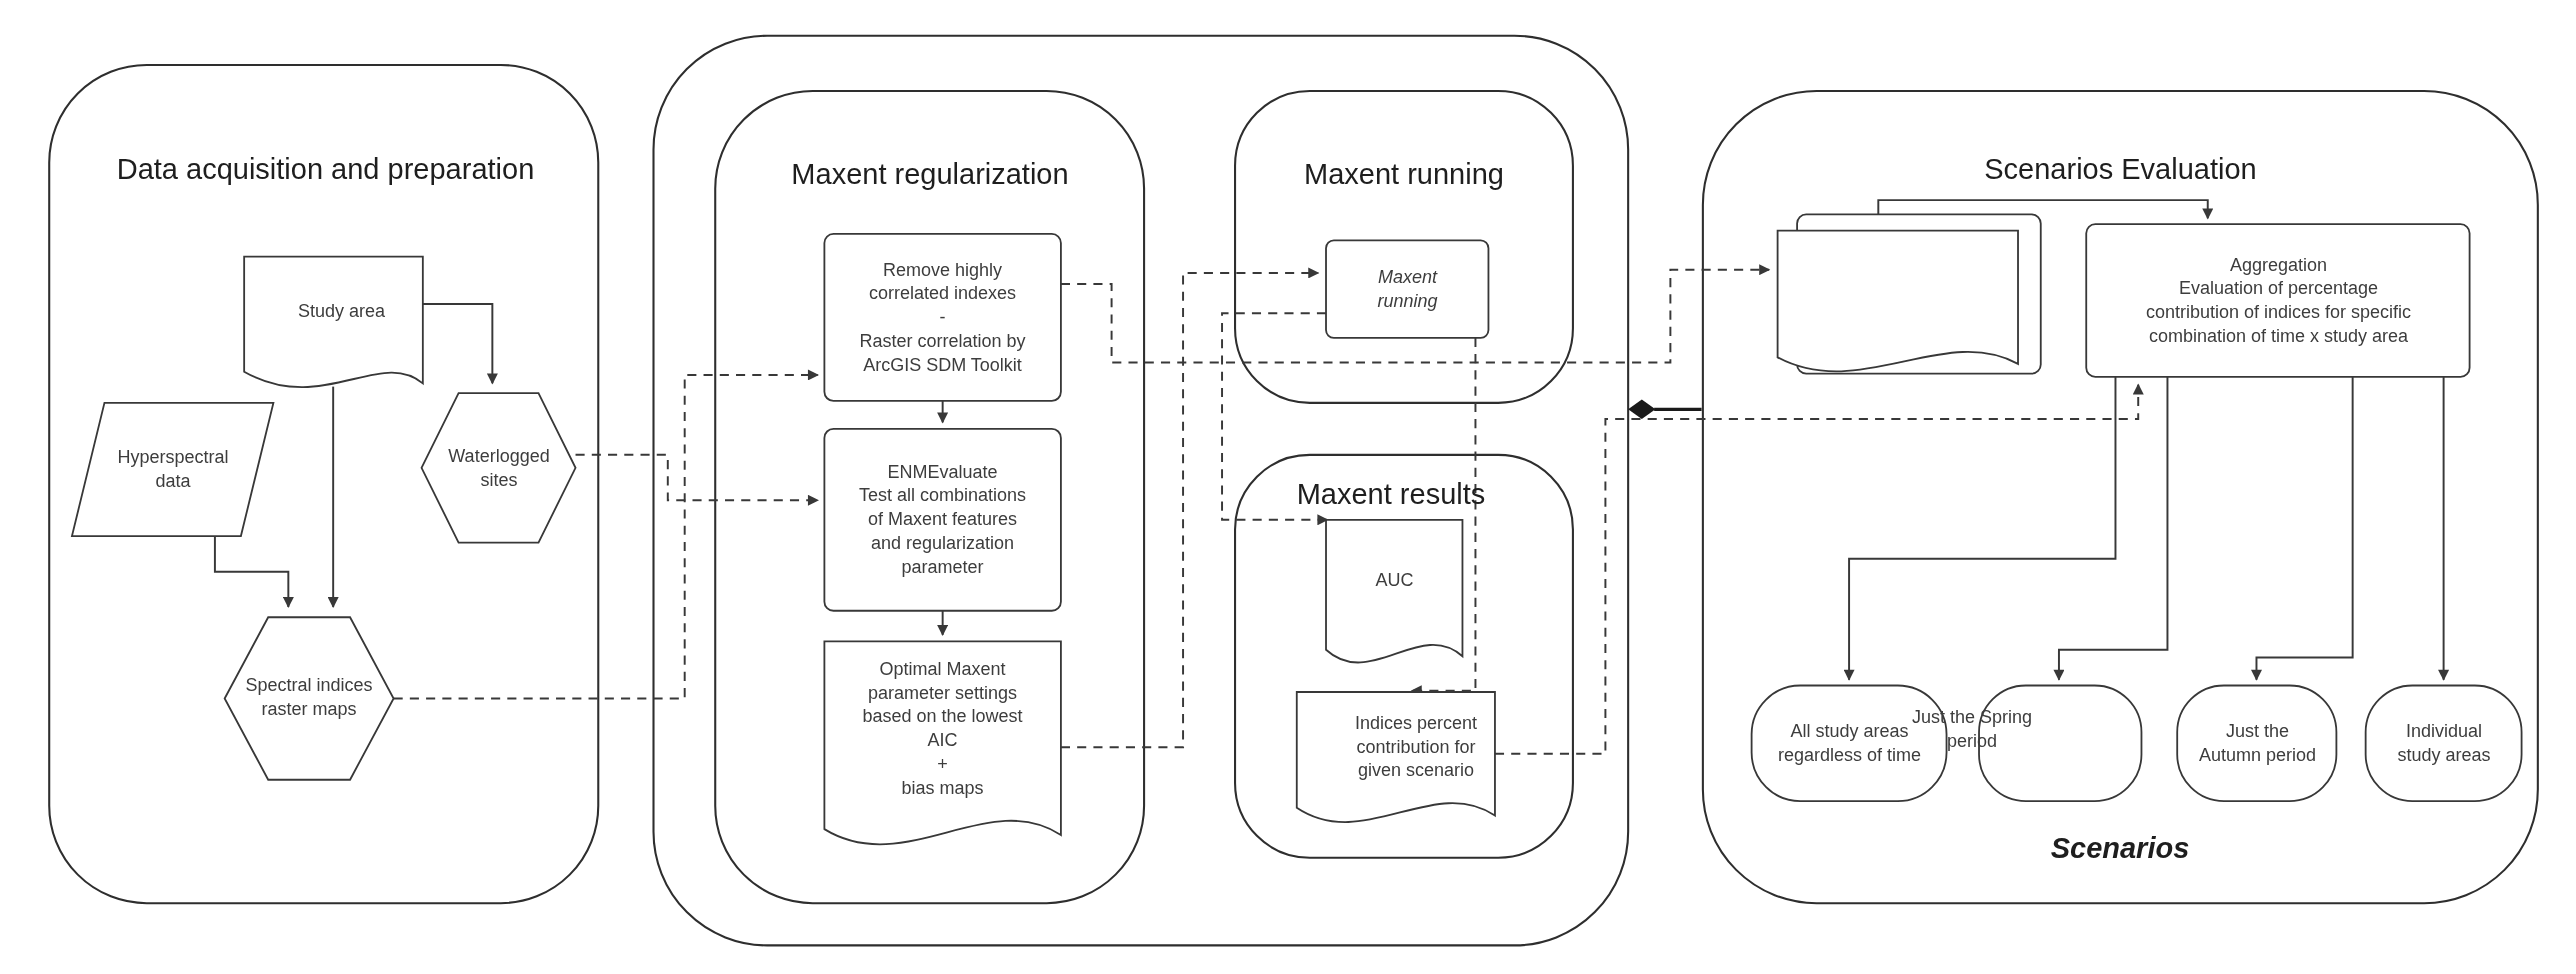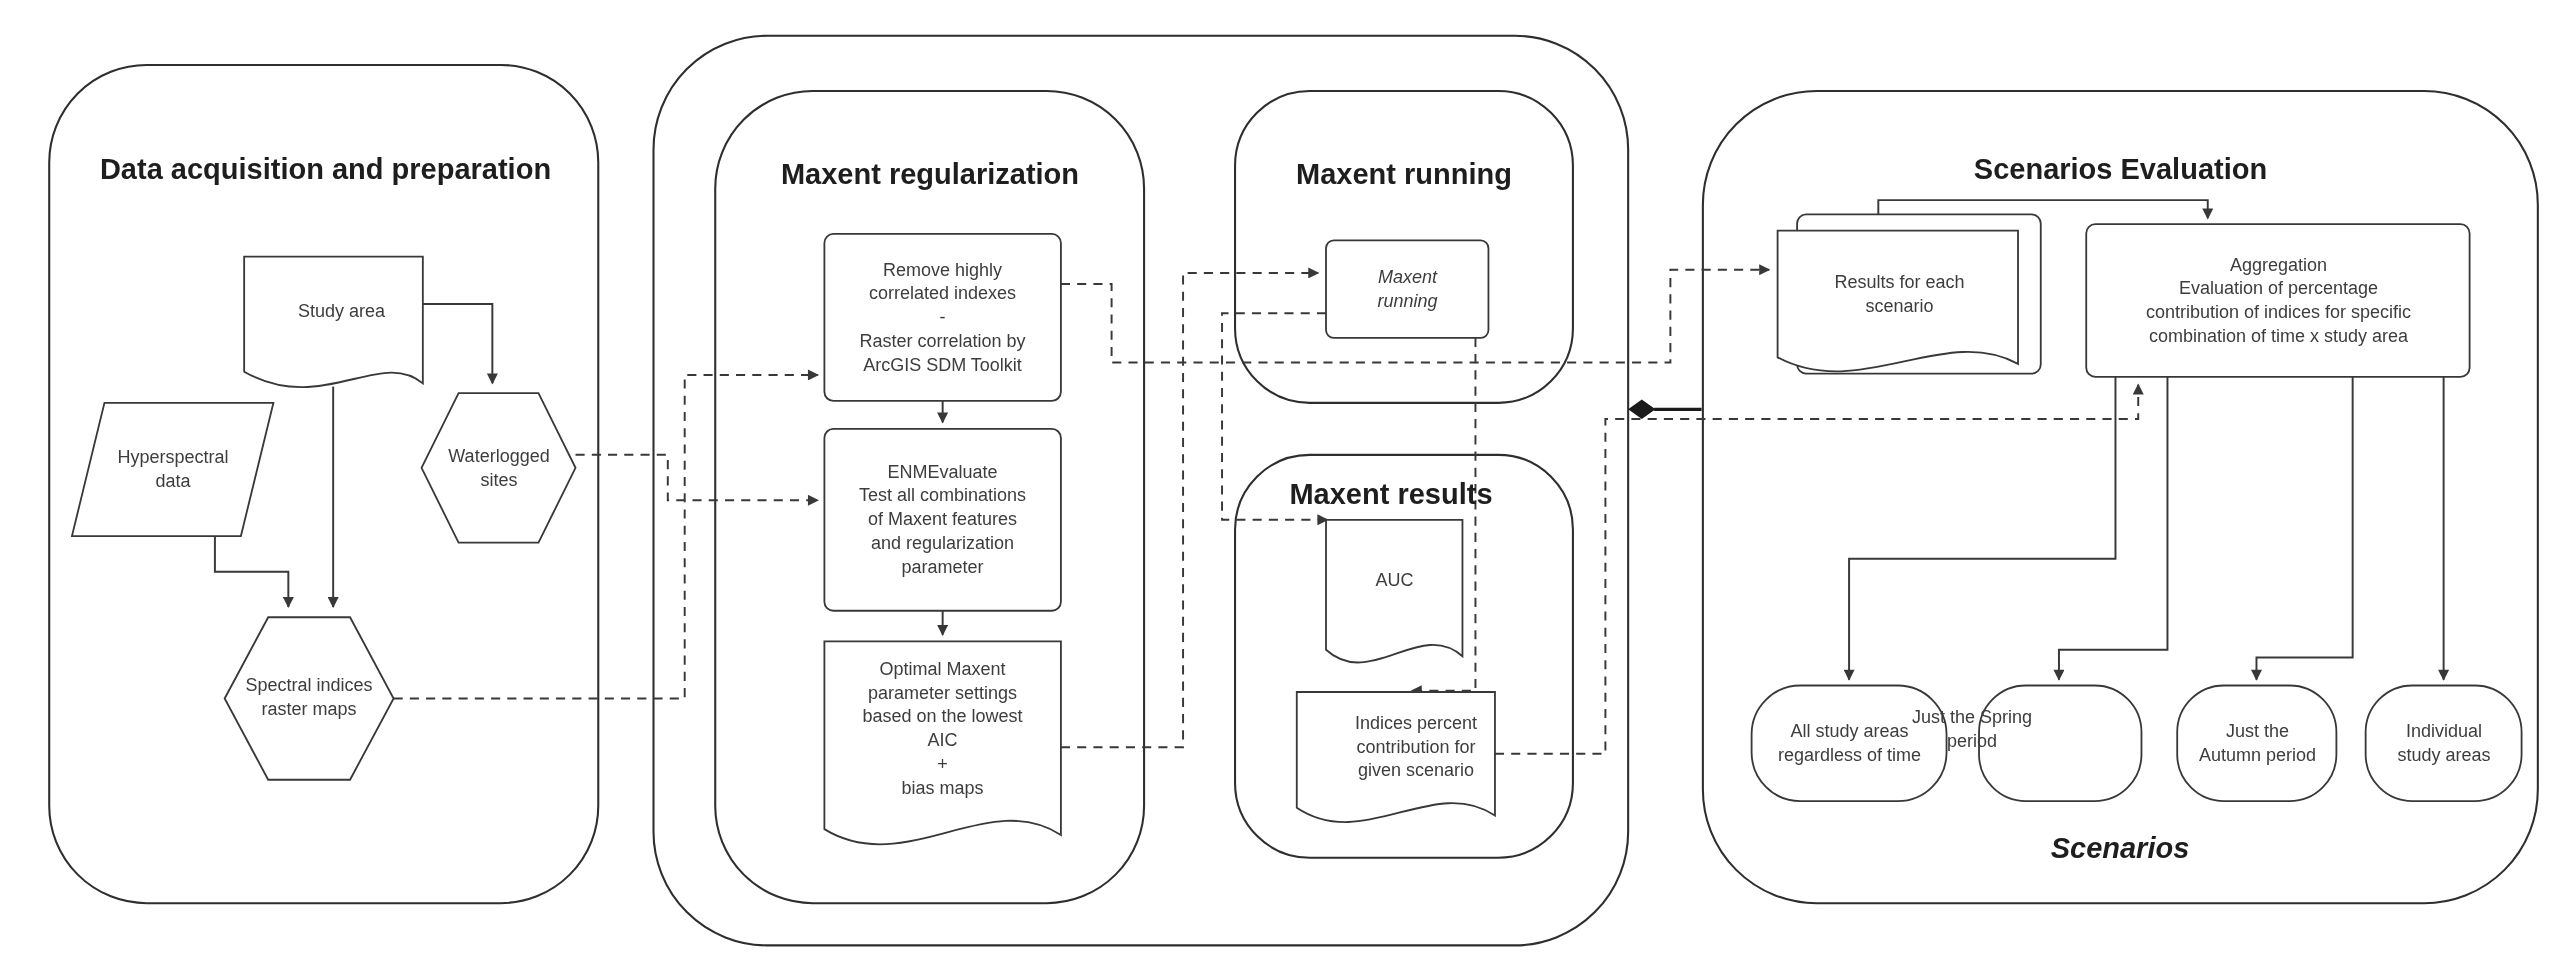--- a/index.html
+++ b/index.html
@@ -15,21 +15,21 @@
     position:absolute;
     display:flex;align-items:center;justify-content:center;
     text-align:center;
     white-space:pre-line;
     font-size:18px;line-height:1.32;color:#3d3d3d;
   }
   .title{
     position:absolute;
     display:flex;align-items:center;justify-content:center;
     text-align:center;
-    font-size:29px;font-weight:700;color:#1e1e1e;
+    font-size:29px;font-weight:400;color:#1e1e1e;
   }
   .footer-label{
     font-style:italic;font-weight:700;font-size:29px;color:#1e1e1e;
   }
   .shape{fill:#ffffff;stroke:#383838;stroke-width:2.8px;}
   .panel{fill:none;stroke:#2e2e2e;stroke-width:3.2px;}
   .edge{fill:none;stroke:#383838;stroke-width:3px;}
   .edge.dashed{stroke-dasharray:14 11;}
   .edge.thick{stroke-width:5px;stroke:#1a1a1a;}
 </style>
@@ -126,22 +126,20 @@
 based on the lowest
 AIC
 +
 bias maps</div>
   <div class="lbl" style="left:1326px;top:242px;width:163px;height:95px;font-style:italic;">Maxent
 running</div>
   <div class="lbl" style="left:1326px;top:521px;width:137px;height:120px;">AUC</div>
   <div class="lbl" style="left:1297px;top:694px;width:198px;height:107px;padding-left:20px;">Indices percent
 contribution for
 given scenario</div>
-  <div class="lbl" style="left:1781px;top:235px;width:237px;height:120px;">Results for each
-scenario</div>
   <div class="lbl" style="left:2090px;top:228px;width:377px;height:146px;">Aggregation
 Evaluation of percentage
 contribution of indices for specific
 combination of time x study area</div>
   <div class="lbl" style="left:1755px;top:688px;width:189px;height:112px;">All study areas
 regardless of time</div>
   <div class="lbl" style="left:1894px;top:688px;width:156px;height:84px;text-align:center;">Just the Spring
 period</div>
   <div class="lbl" style="left:2181px;top:688px;width:153px;height:112px;">Just the
 Autumn period</div>

